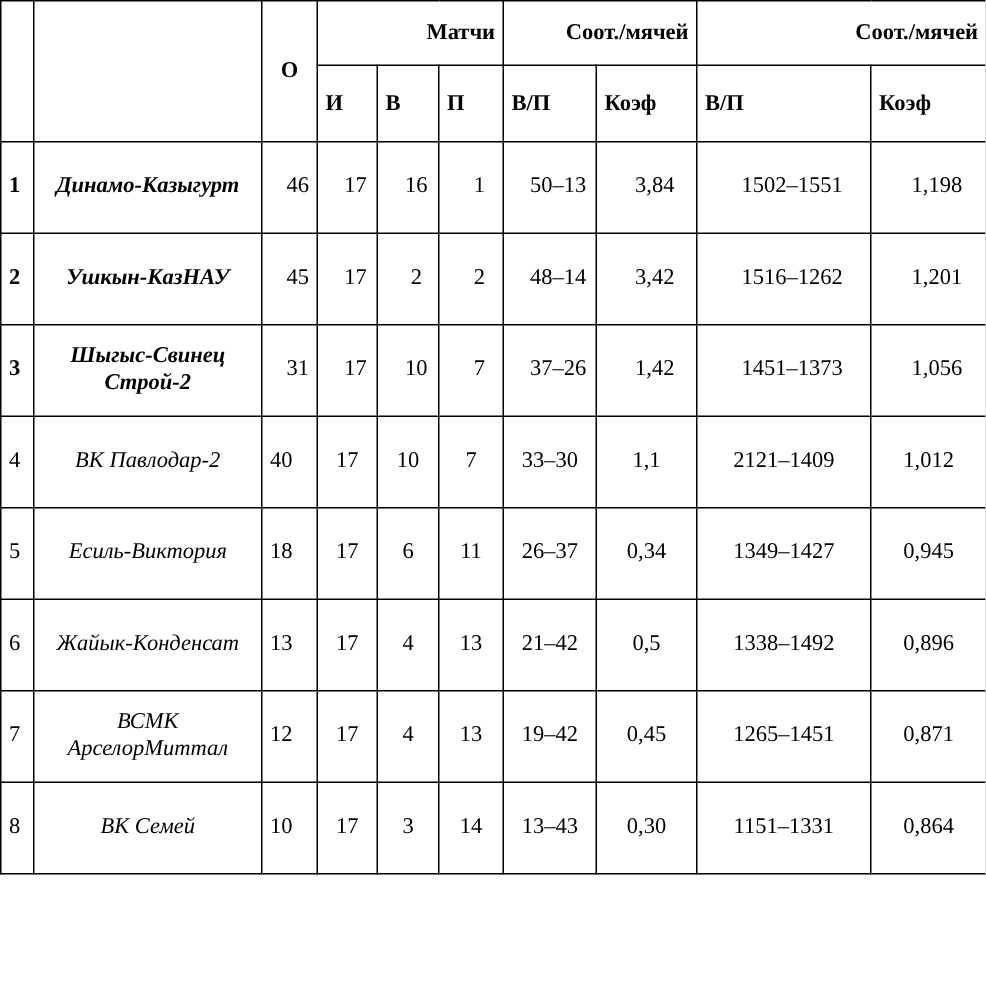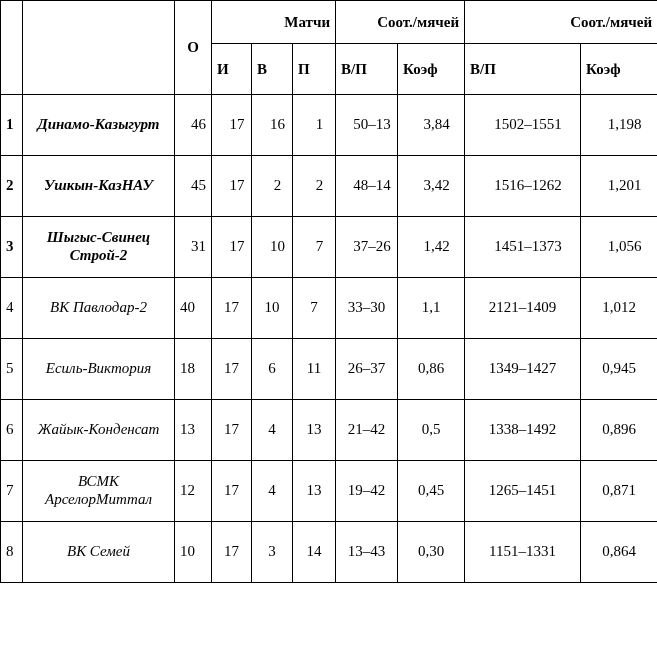--- a/index.html
+++ b/index.html
@@ -199,21 +199,21 @@
           <td class="num"><span class="teamline">1,012</span></td>
         </tr>
         <tr>
           <td class="rank"><span class="teamline">5</span></td>
           <td class="team"><span class="teamline">Есиль-Виктория</span></td>
           <td class="pts"><span class="teamline">18</span></td>
           <td class="num"><span class="teamline">17</span></td>
           <td class="num"><span class="teamline">6</span></td>
           <td class="num"><span class="teamline">11</span></td>
           <td class="num"><span class="teamline">26–37</span></td>
-          <td class="num"><span class="teamline">0,86</span></td>
+          <td class="num"><span class="teamline">0,34</span></td>
           <td class="num"><span class="teamline">1349–1427</span></td>
           <td class="num"><span class="teamline">0,945</span></td>
         </tr>
         <tr>
           <td class="rank"><span class="teamline">6</span></td>
           <td class="team"><span class="teamline">Жайык-Конденсат</span></td>
           <td class="pts"><span class="teamline">13</span></td>
           <td class="num"><span class="teamline">17</span></td>
           <td class="num"><span class="teamline">4</span></td>
           <td class="num"><span class="teamline">13</span></td>

